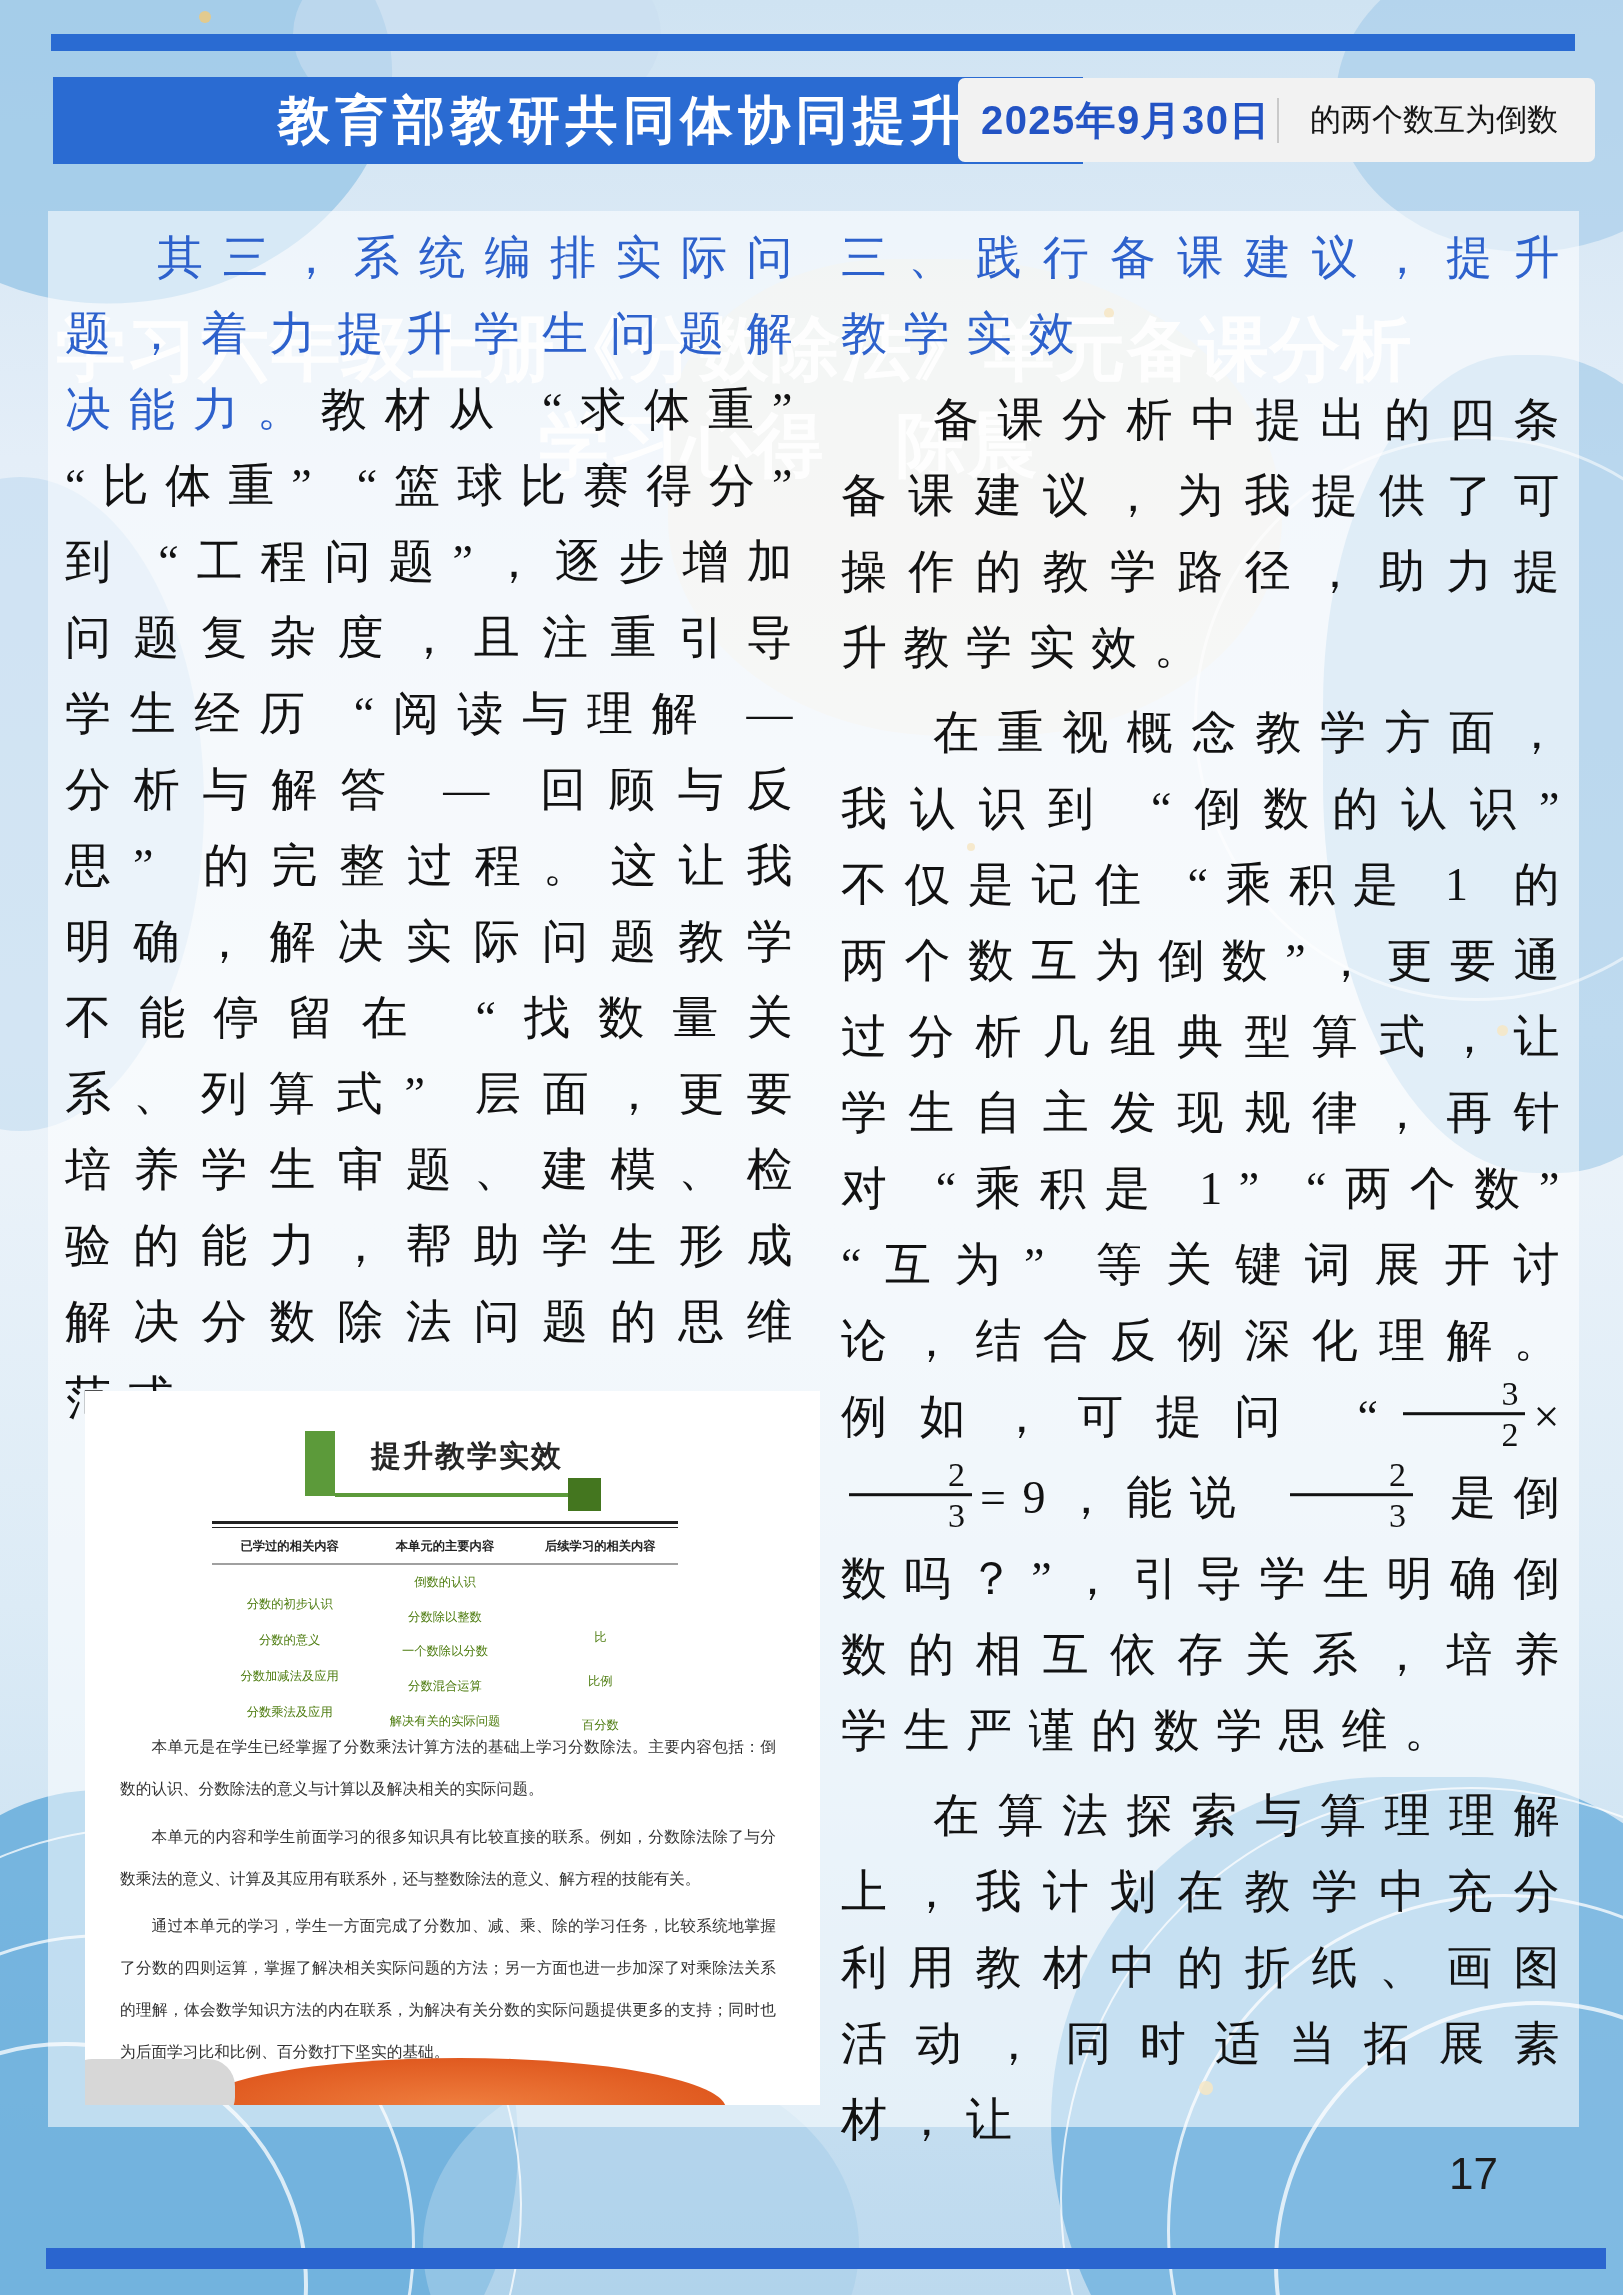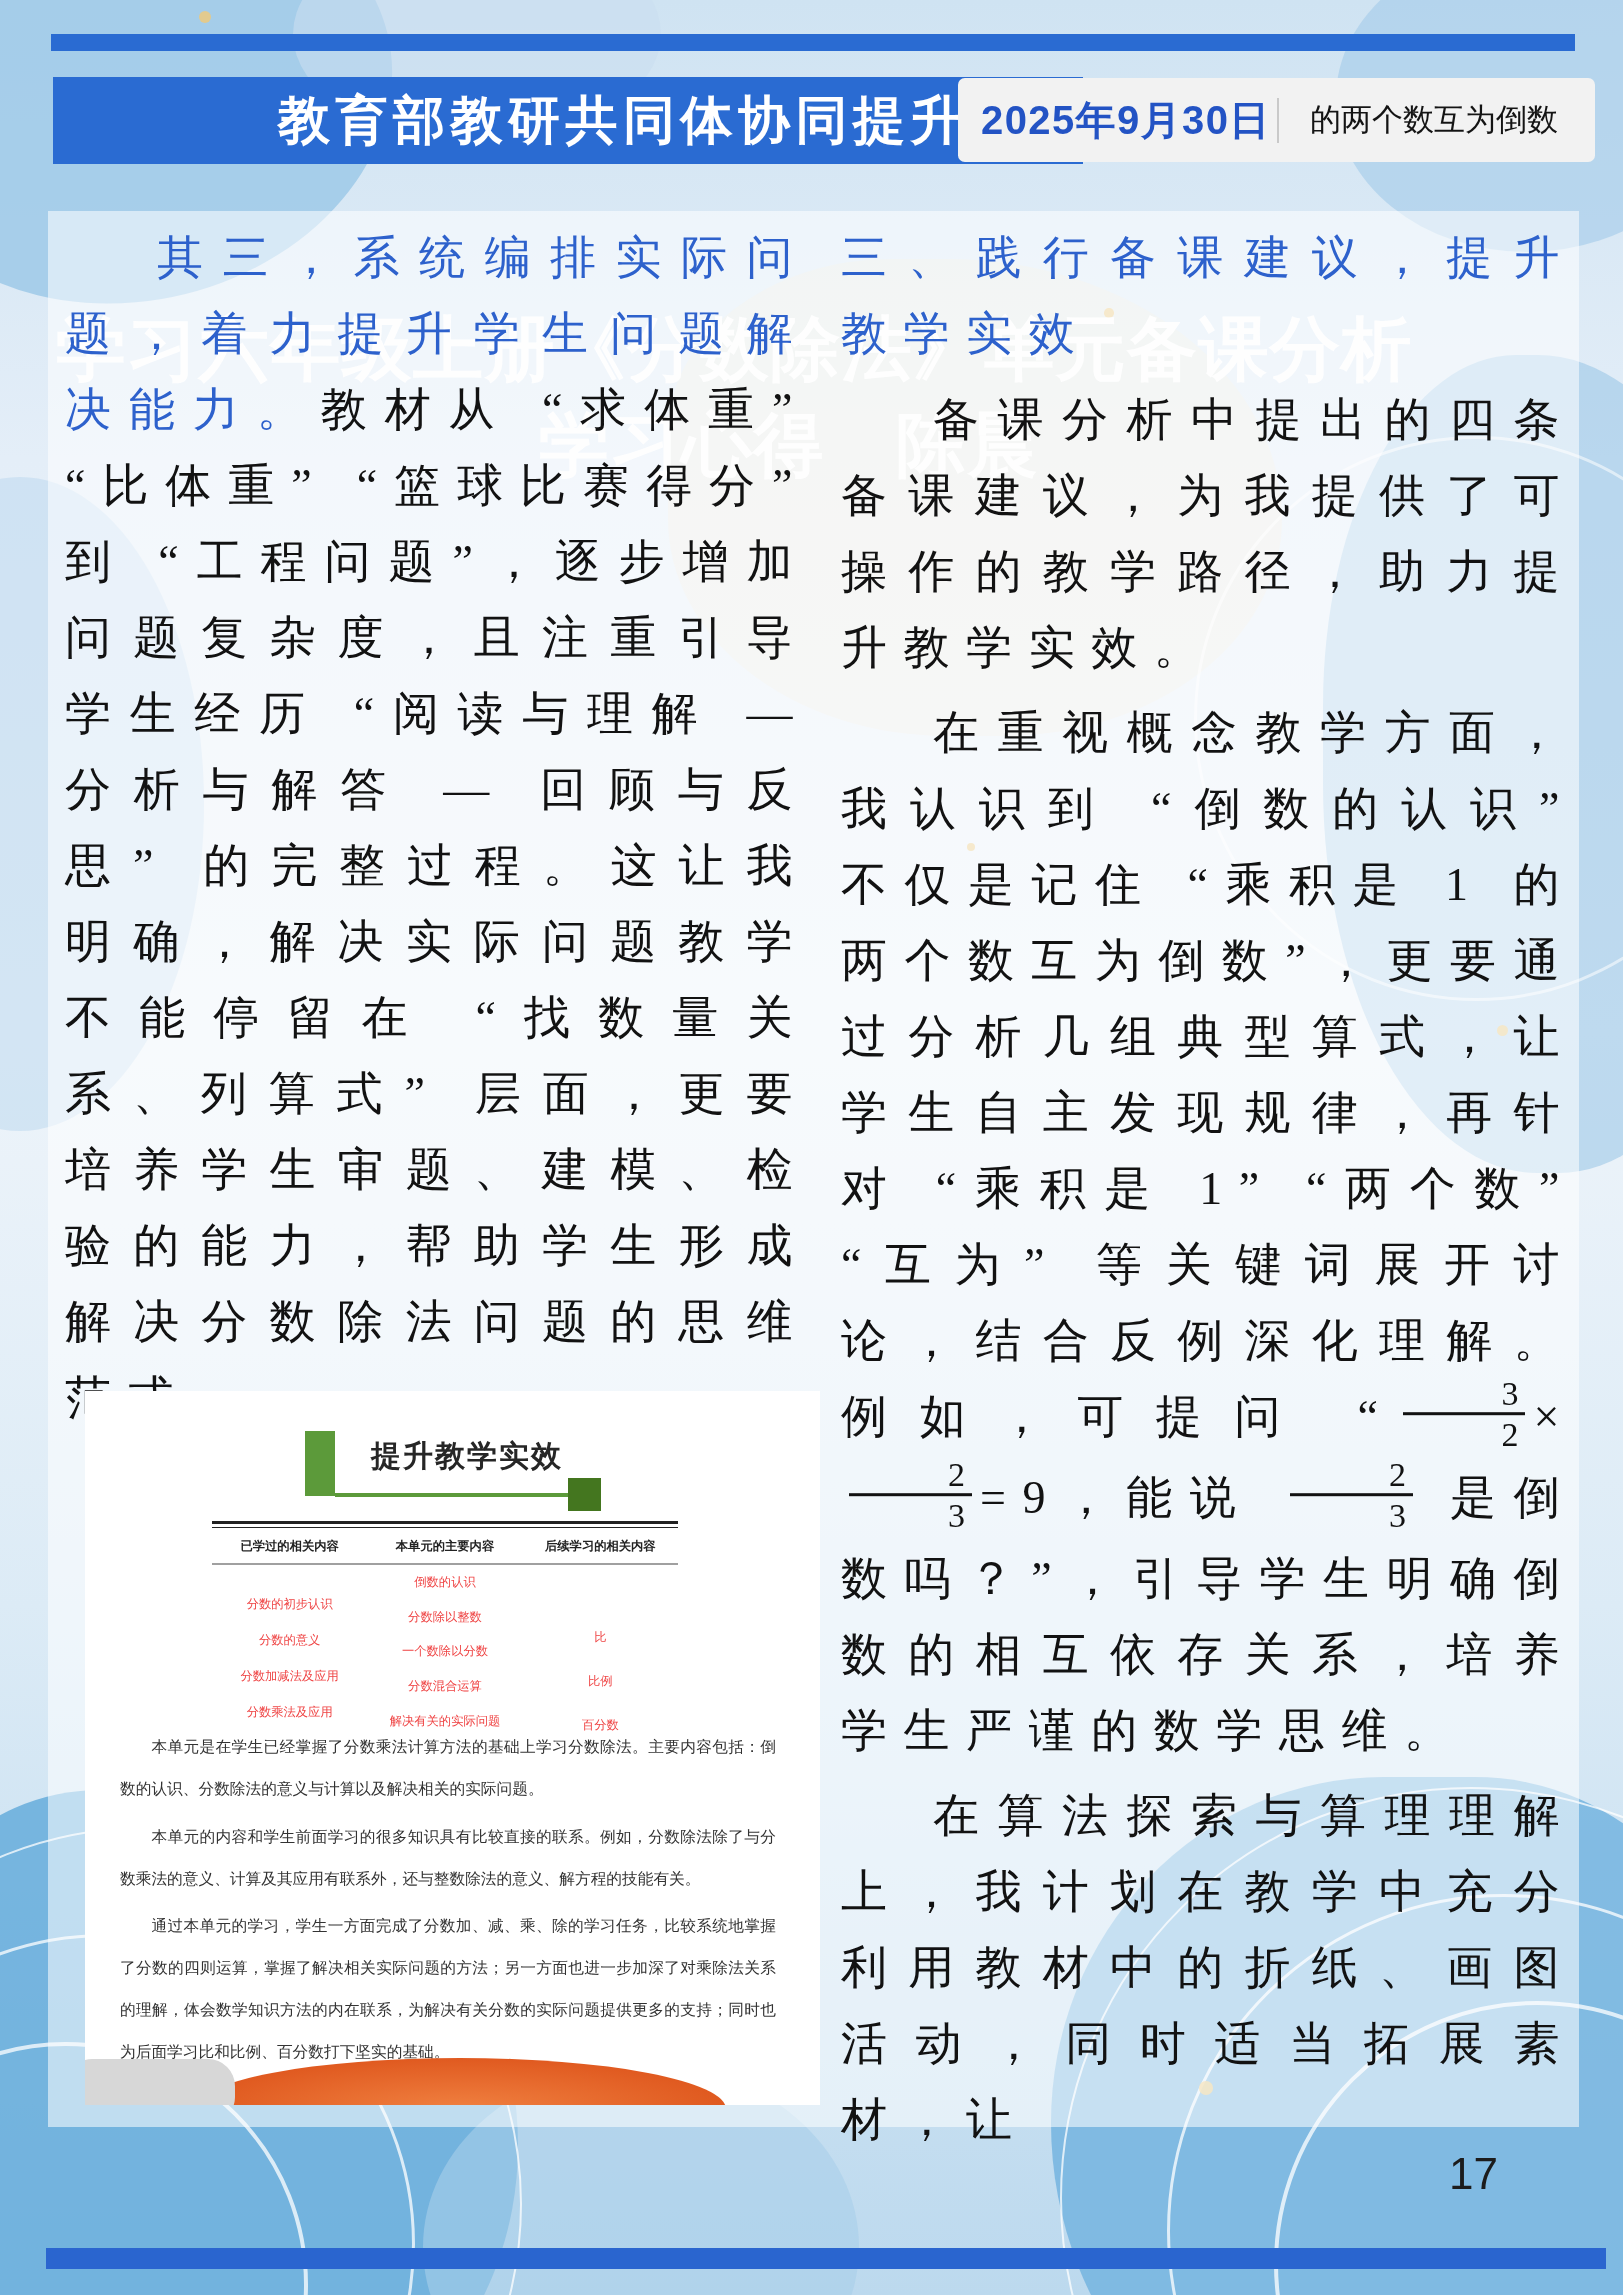--- a/index.html
+++ b/index.html
@@ -70,21 +70,21 @@
         font-family:"Liberation Sans",sans-serif;}
   .ub-grect{position:absolute;left:220px;top:40px;width:30px;height:65px;background:#5c9a3a;}
   .ub-ttext{position:absolute;left:286px;top:45px;font-size:30px;font-weight:900;color:#262626;letter-spacing:2px;}
   .ub-hline{position:absolute;left:250px;top:102px;width:233px;height:4.1px;background:#5c9a3a;}
   .ub-gsq{position:absolute;left:483px;top:87px;width:33px;height:33px;background:#44761f;}
   .ub-rule{position:absolute;left:127px;top:130px;width:466px;height:3.4px;border-top:3.4px solid #222;border-bottom:1.4px solid #222;box-sizing:content-box;}
   .ub-hrow{position:absolute;left:127px;top:147px;width:466px;display:flex;}
   .ub-hcell{flex:1;text-align:center;font-size:12.3px;font-weight:700;color:#222;}
   .ub-mid{position:absolute;left:127px;top:172px;width:466px;border-top:2px solid #a0a0a0;}
   .ub-body{position:absolute;left:127px;top:183px;width:466px;display:flex;}
-  .ub-bcol{flex:1;display:flex;flex-direction:column;align-items:center;font-size:12.3px;color:#ef4444;}
+  .ub-bcol{flex:1;display:flex;flex-direction:column;align-items:center;font-size:12.3px;color:#4d7c0f;}
   .ub-c1{margin-top:22px;gap:19px;}
   .ub-c2{gap:17.7px;}
   .ub-c3{margin-top:55px;gap:27px;}
   .ub-paras{position:absolute;left:35px;top:335px;width:656px;color:#333;font-size:15.7px;line-height:42px;
             text-align:justify;word-break:break-all;font-family:"Liberation Serif","DejaVu Serif",serif;}
   .ub-paras p{margin:0 0 5.5px 0;text-indent:2em;}
   .ub-orange{position:absolute;left:109px;bottom:-55px;width:532px;height:102px;border-radius:50%;
              background:radial-gradient(ellipse at center,#f08040 0%,#e05a20 70%);}
   .ub-gray{position:absolute;left:-20.5px;bottom:-19px;width:170px;height:65px;border-radius:27px;background:#d7d7d7;}
 

